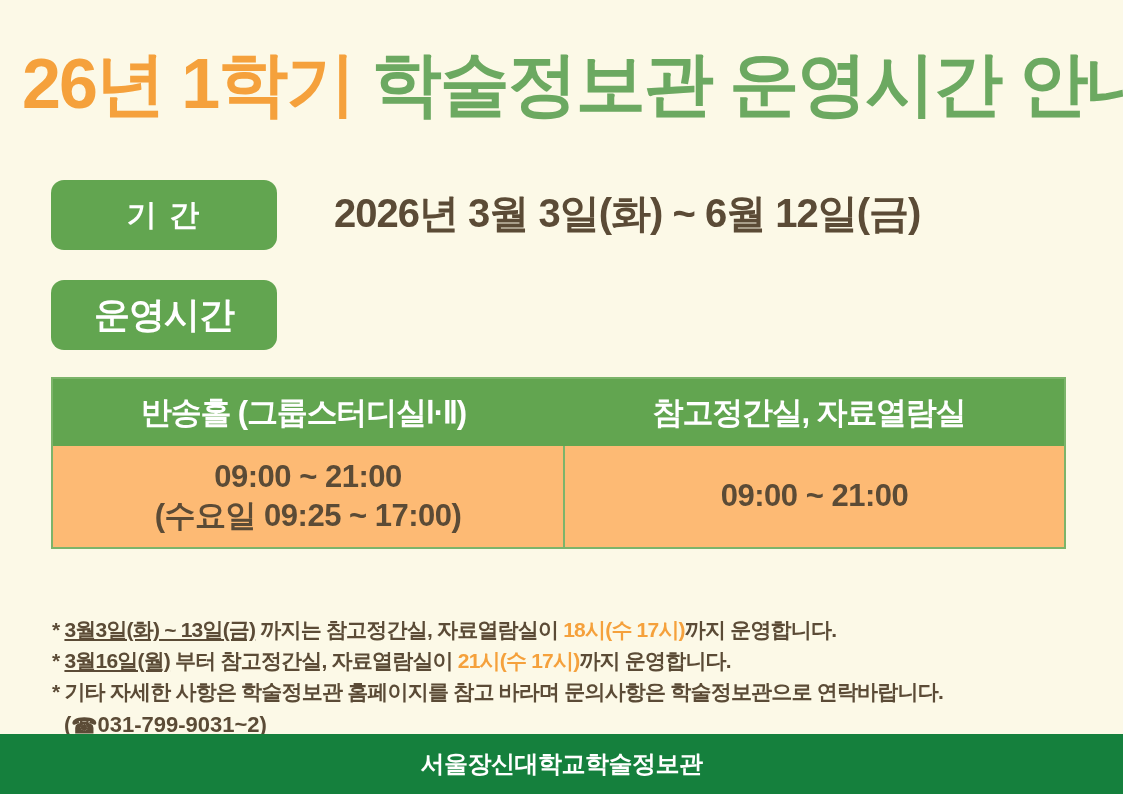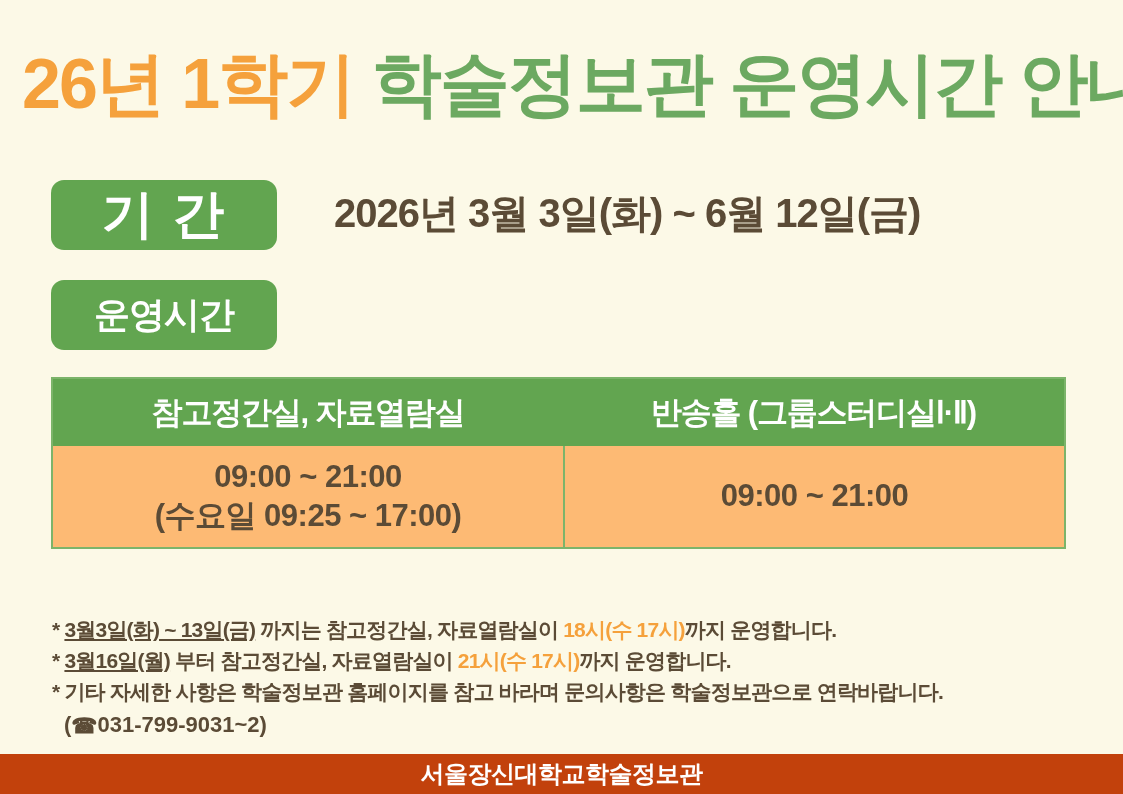--- a/index.html
+++ b/index.html
@@ -37,21 +37,21 @@
     width:226px;
     background:#62A550;
     border-radius:13px;
     color:#FFFFFF;
     font-weight:bold;
     text-align:center;
     display:flex;
     align-items:center;
     justify-content:center;
   }
-  .badge-period { top:180px;  height:70px; font-size:52px; letter-spacing:2px;text-align:right; }
+  .badge-period { top:180px;  height:70px; font-size:30px; letter-spacing:2px;text-align:right; }
   .badge-hours  { top:280px;  height:70px; font-size:36px; letter-spacing:-1px; }
 
   .period-value {
     position:absolute;
     left:302px; top:186px;
     font-size:40px;
     font-weight:bold;
     color:#5B4B36;
     white-space:nowrap;
     letter-spacing:-1px;
@@ -124,22 +124,22 @@
     display:inline-block;
     font-size:21px;
     color:#5B4B36;
     transform:translateY(1px);
   }
 
   
   .footer {
     position:absolute;
     left:0; bottom:0;
-    width:1123px; height:40px;
-    background:#c2410c;
+    width:1123px; height:60px;
+    background:#15803d;
     display:flex; align-items:center; justify-content:center;
   }
   .footer-text {
     color:#FFFFFF;
     font-size:24px;
     font-weight:bold;
     letter-spacing:-0.5px;
   }
 </style>
 </head>
@@ -155,22 +155,22 @@
     <span>기     간</span>
   </div>
   <div class="period-value">2026년 3월 3일(화) ~ 6월 12일(금)</div>
 
   <div class="badge badge-hours">
     <span>운영시간</span>
   </div>
 
   <div class="tbl">
     <div class="tbl-head">
+      <div class="th col-b">반송홀 (그룹스터디실Ⅰ·Ⅱ)</div>
       <div class="th col-a">참고정간실, 자료열람실</div>
-      <div class="th col-b">반송홀 (그룹스터디실Ⅰ·Ⅱ)</div>
     </div>
     <div class="tbl-body">
       <div class="td col-a">
         <span>09:00 ~ 21:00</span>
         <span>(수요일 09:25 ~ 17:00)</span>
       </div>
       <div class="td col-b">
         <span>09:00 ~ 21:00</span>
       </div>
     </div>

